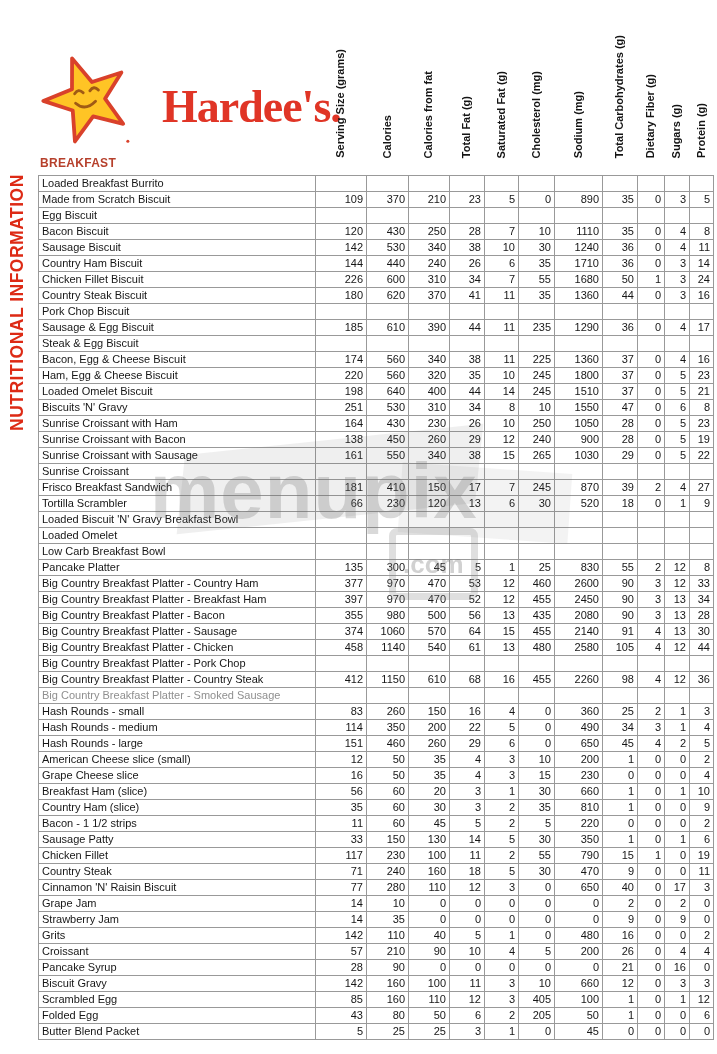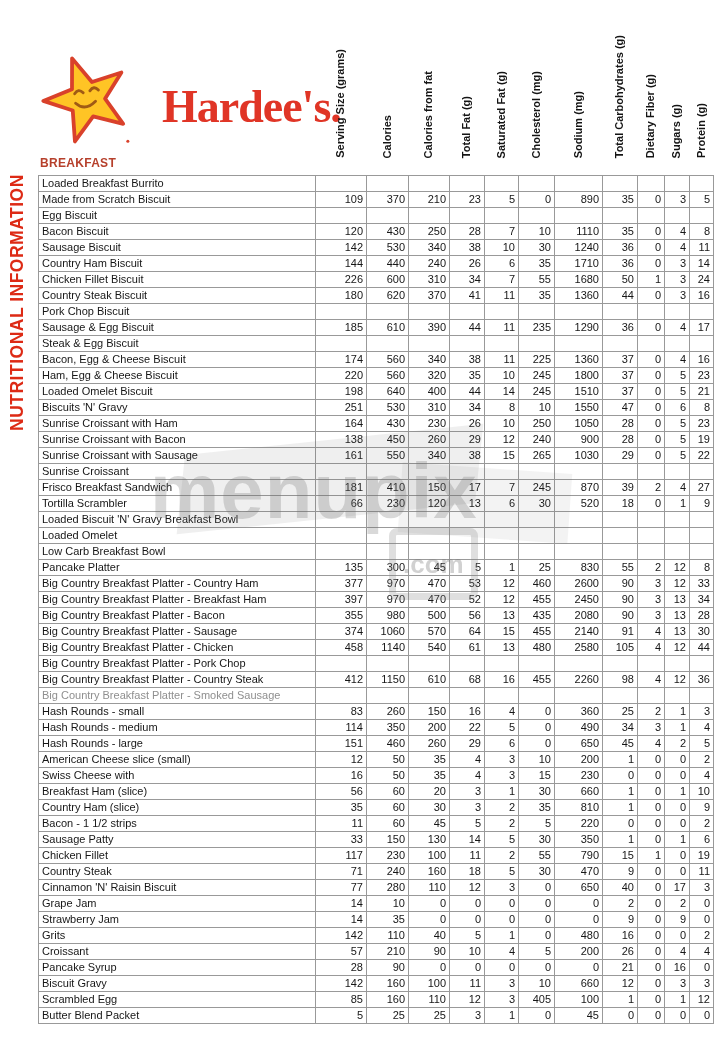--- a/index.html
+++ b/index.html
@@ -639,21 +639,21 @@
         <td class="val">4</td>
         <td class="val">3</td>
         <td class="val">10</td>
         <td class="val">200</td>
         <td class="val">1</td>
         <td class="val">0</td>
         <td class="val">0</td>
         <td class="val">2</td>
       </tr>
       <tr>
-        <td class="name">Swiss Cheese with</td>
+        <td class="name">Grape Cheese slice</td>
         <td class="val">16</td>
         <td class="val">50</td>
         <td class="val">35</td>
         <td class="val">4</td>
         <td class="val">3</td>
         <td class="val">15</td>
         <td class="val">230</td>
         <td class="val">0</td>
         <td class="val">0</td>
         <td class="val">0</td>
@@ -847,20 +847,34 @@
         <td class="val">160</td>
         <td class="val">110</td>
         <td class="val">12</td>
         <td class="val">3</td>
         <td class="val">405</td>
         <td class="val">100</td>
         <td class="val">1</td>
         <td class="val">0</td>
         <td class="val">1</td>
         <td class="val">12</td>
+      </tr>
+      <tr>
+        <td class="name">Folded Egg</td>
+        <td class="val">43</td>
+        <td class="val">80</td>
+        <td class="val">50</td>
+        <td class="val">6</td>
+        <td class="val">2</td>
+        <td class="val">205</td>
+        <td class="val">50</td>
+        <td class="val">1</td>
+        <td class="val">0</td>
+        <td class="val">0</td>
+        <td class="val">6</td>
       </tr>
       <tr>
         <td class="name">Butter Blend Packet</td>
         <td class="val">5</td>
         <td class="val">25</td>
         <td class="val">25</td>
         <td class="val">3</td>
         <td class="val">1</td>
         <td class="val">0</td>
         <td class="val">45</td>

